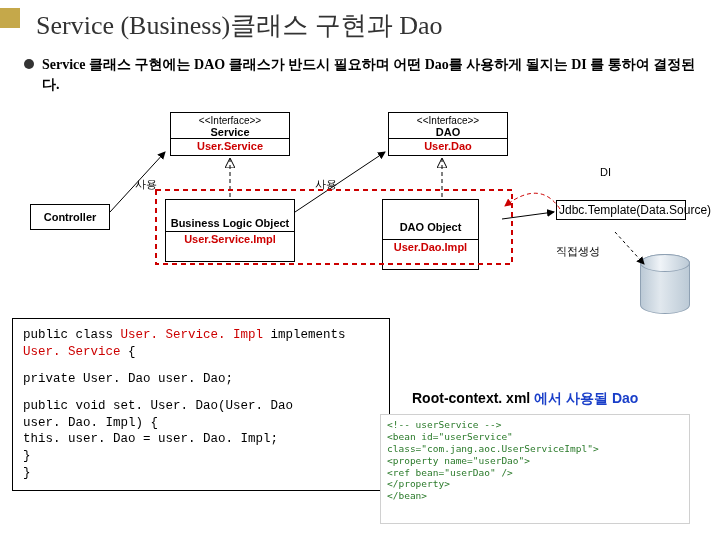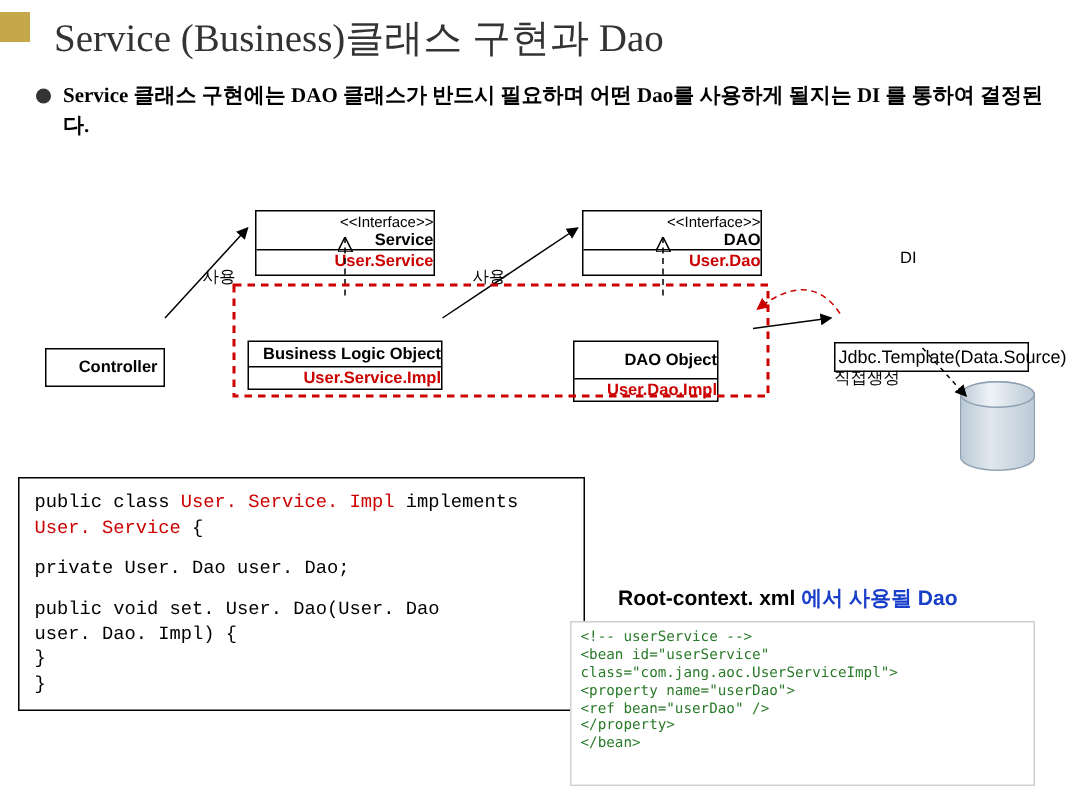--- a/index.html
+++ b/index.html
@@ -49,34 +49,33 @@
   }
   .diagram {
     position: relative;
     width: 720px;
     height: 210px;
   }
   .box {
     position: absolute;
     border: 1px solid #000;
     background: #fff;
-    text-align: right;
+    text-align: center;
     font-size: 11px;
-    margin-top: 28px;
   }
   .iface {
     width: 120px;
     padding: 2px 0;
   }
   .iface .stereo { font-size: 10px; }
   .iface .name { font-weight: bold; }
   .iface .red { color: #c00; font-weight: bold; border-top: 1px solid #000; padding: 1px 0; }
   .impl {
     width: 130px;
-    padding: 0 0;
+    padding: 15px 0;
   }
   .impl .name { font-weight: bold; padding: 2px 0; }
   .impl .red { color: #c00; font-weight: bold; border-top: 1px solid #000; padding: 1px 0; }
   .ctrl {
     width: 80px;
     padding: 6px 4px;
     font-weight: bold;
   }
   .jdbc {
     width: 130px;
@@ -239,20 +238,21 @@
   <div>
     <span class="redtx">User. Service</span><span> {</span>
   </div>
   <div style="height:10px;"></div>
   <div>
     <span>    private User. Dao  </span><span style="text-align:center;">user. Dao;</span>
   </div>
   <div style="height:10px;"></div>
   <div>    public void set. User. Dao(User. Dao</div>
   <div>    user. Dao. Impl) {</div>
+  <div>            this. user. Dao =  user. Dao. Impl;</div>
   <div>    }</div>
   <div>}</div>
 </div>
 
 <div class="root-note">
   <span>Root-context. xml</span><span class="bl"> 에서 </span><span class="bl">사용될 Dao</span>
 </div>
 
 <div class="xml-img">
   <div class="cm">&lt;!-- userService --&gt;</div>

